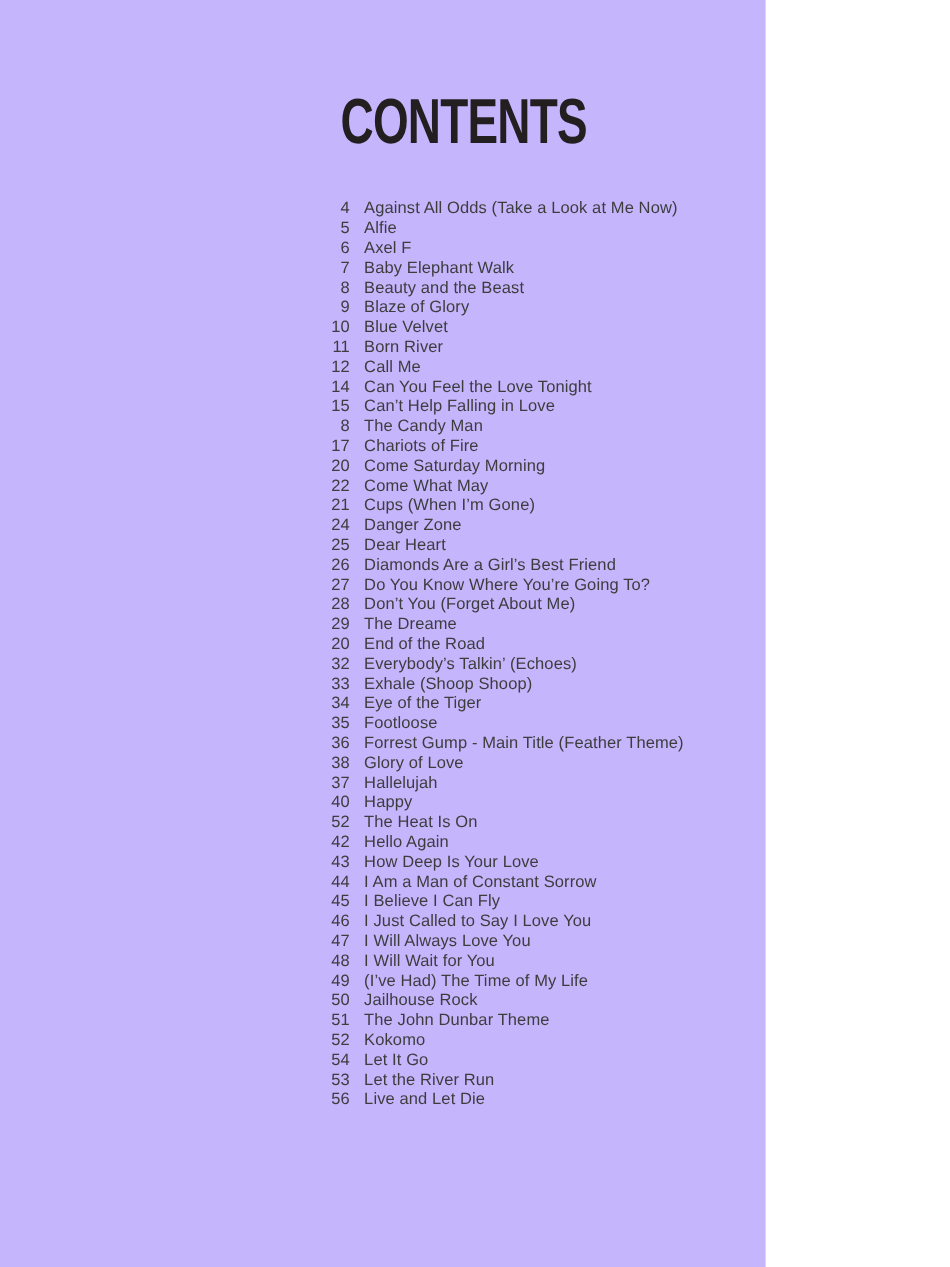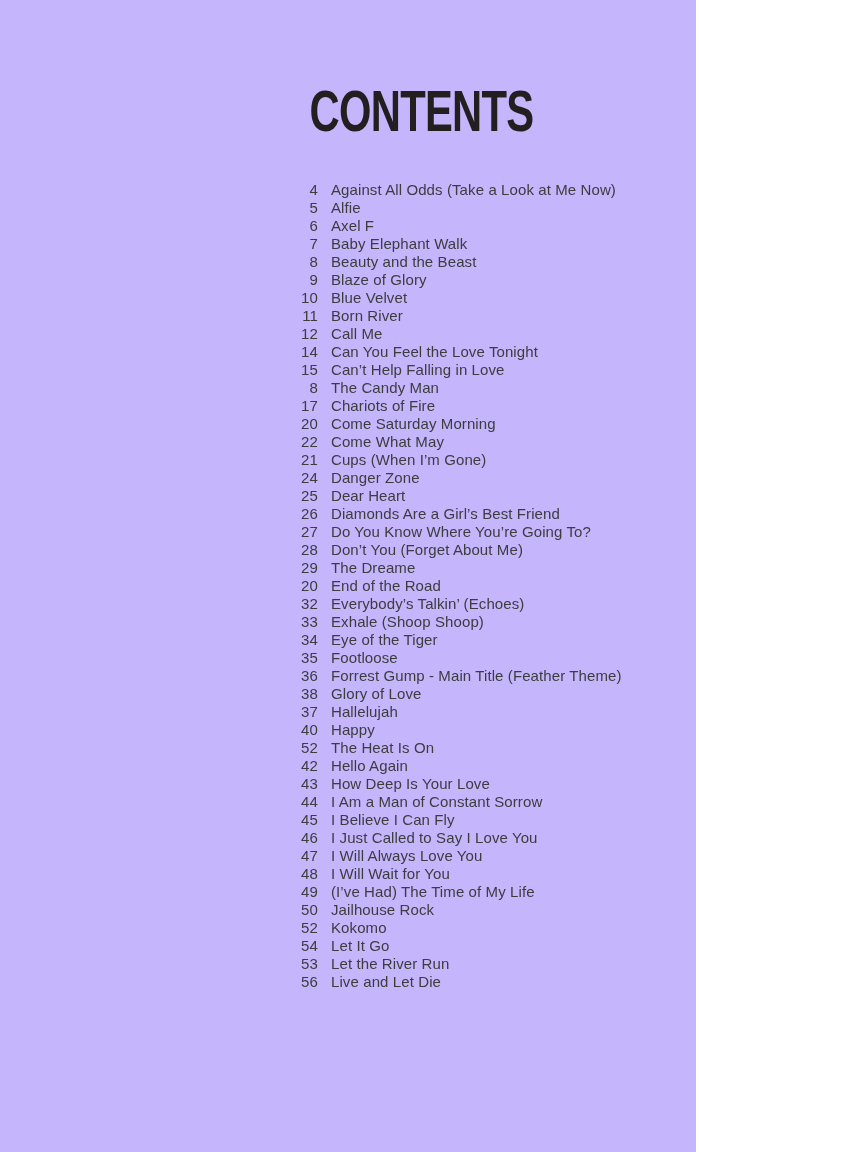--- a/index.html
+++ b/index.html
@@ -272,20 +272,24 @@
       <div class="toc-row">
         <span class="toc-num">49</span>
         <span class="toc-title">(I’ve Had) The Time of My Life</span>
       </div>
 
       <div class="toc-row">
         <span class="toc-num">50</span>
         <span class="toc-title">Jailhouse Rock</span>
       </div>
 
+      <div class="toc-row">
+        <span class="toc-num">51</span>
+        <span class="toc-title">The John Dunbar Theme</span>
+      </div>
 
       <div class="toc-row">
         <span class="toc-num">52</span>
         <span class="toc-title">Kokomo</span>
       </div>
 
       <div class="toc-row">
         <span class="toc-num">54</span>
         <span class="toc-title">Let It Go</span>
       </div>

